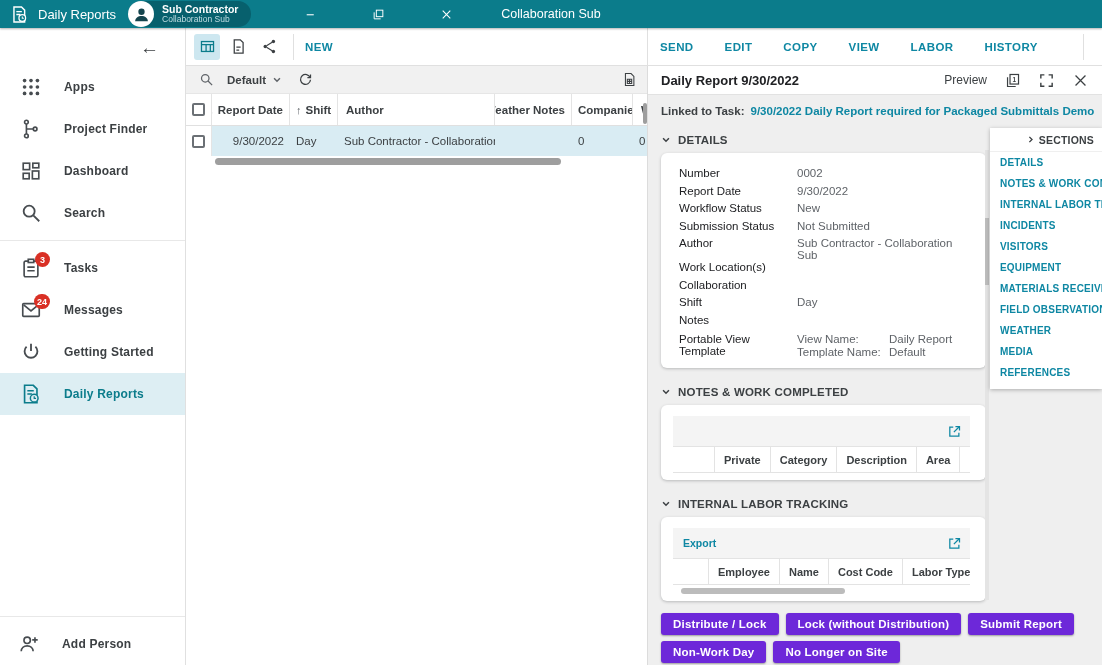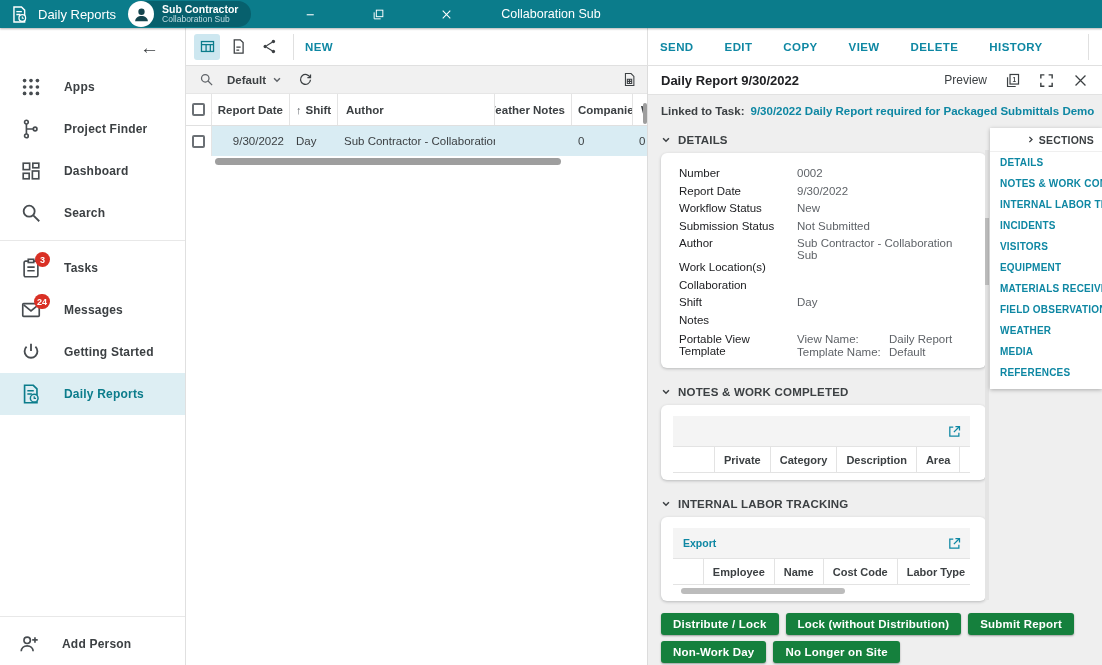--- a/index.html
+++ b/index.html
@@ -136,33 +136,33 @@
 
   .table-card { padding: 11px 16px 7px 12px; }
   .card-band { height: 30px; background: #f4f4f4; display: flex; align-items: center;
                padding: 0 8px 0 10px; }
   .export-link { color: #0e87a3; font-weight: bold; font-size: 10.5px; cursor: pointer; }
   .band-spacer { flex: 1; }
   .open-new-icon { width: 15px; height: 15px; color: #0e87a3; cursor: pointer; }
   .open-new-icon svg { width: 15px; height: 15px; }
   .mini-header { height: 27px; display: flex; border-top: 1px solid #e3e3e3;
                  border-bottom: 1px solid #e3e3e3; font-size: 11px; font-weight: bold;
-                 color: #3c4043; background: #fff; overflow: hidden; justify-content: center; }
+                 color: #3c4043; background: #fff; overflow: hidden; }
   .mh-cell { display: flex; align-items: center; justify-content: center;
              border-right: 1px solid #e3e3e3; padding: 0 9px; white-space: nowrap; }
   .mh-blank-sm { width: 36px; flex: none; }
   .mh-blank { width: 42px; flex: none; }
   .mh-last { flex: 1; border-right: none; justify-content: flex-start; overflow: hidden; }
   .mh-last.empty { padding: 0; }
   .mini-hscroll { margin: 3px 0 0 8px; width: 164px; height: 6px; border-radius: 3px;
                   background: #bcbcbc; cursor: pointer; }
 
   .btn-row { margin: 12px 0 0 13px; display: flex; gap: 7px; }
   .btn-row.second { margin-top: 6px; }
-  .gray-btn { background: #15803d; color: #fff; font-weight: bold; font-size: 11.5px;
+  .gray-btn { background: #6d28d9; color: #fff; font-weight: bold; font-size: 11.5px;
               height: 22px; padding: 0 12px; border: none; border-radius: 3px;
               display: inline-flex; align-items: center; box-shadow: 0 1px 2px rgba(0,0,0,.35);
               cursor: pointer; font-family: inherit; letter-spacing: .2px; white-space: nowrap; }
 
   .sections-panel { position: absolute; top: 33px; left: 342px; width: 112px; background: #fff;
                     box-shadow: 0 1px 4px rgba(0,0,0,.28); padding-bottom: 6px; }
   .sections-head { height: 24px; display: flex; align-items: center; justify-content: flex-end;
                    gap: 4px; padding-right: 8px; color: #3c4043; cursor: pointer;
                    border-bottom: 1px solid #efefef; }
   .sections-head svg { width: 9px; height: 9px; }
@@ -366,21 +366,21 @@
             </svg>
         </span>
         <span class="tb-sep"></span>
         <span class="teal-action">NEW</span>
       </div>
       <div class="tb-right">
         <span class="teal-action">SEND</span>
         <span class="teal-action">EDIT</span>
         <span class="teal-action">COPY</span>
         <span class="teal-action">VIEW</span>
-        <span class="teal-action">DELETE</span>
+        <span class="teal-action">LABOR</span>
         <span class="teal-action">HISTORY</span>
         <span class="tb-sep" style="margin:0 0 0 14px;"></span>
         <span class="tb-url teal-action">
           <svg viewBox="0 0 24 24" fill="none" stroke="currentColor" stroke-width="1.8">
               <path d="M9.5 8H7a4 4 0 0 0 0 8h2.5M14.5 8H17a4 4 0 0 1 0 8h-2.5M8 12h8"></path>
             </svg>
           <span>URL</span>
         </span>
       </div>
     </div>

